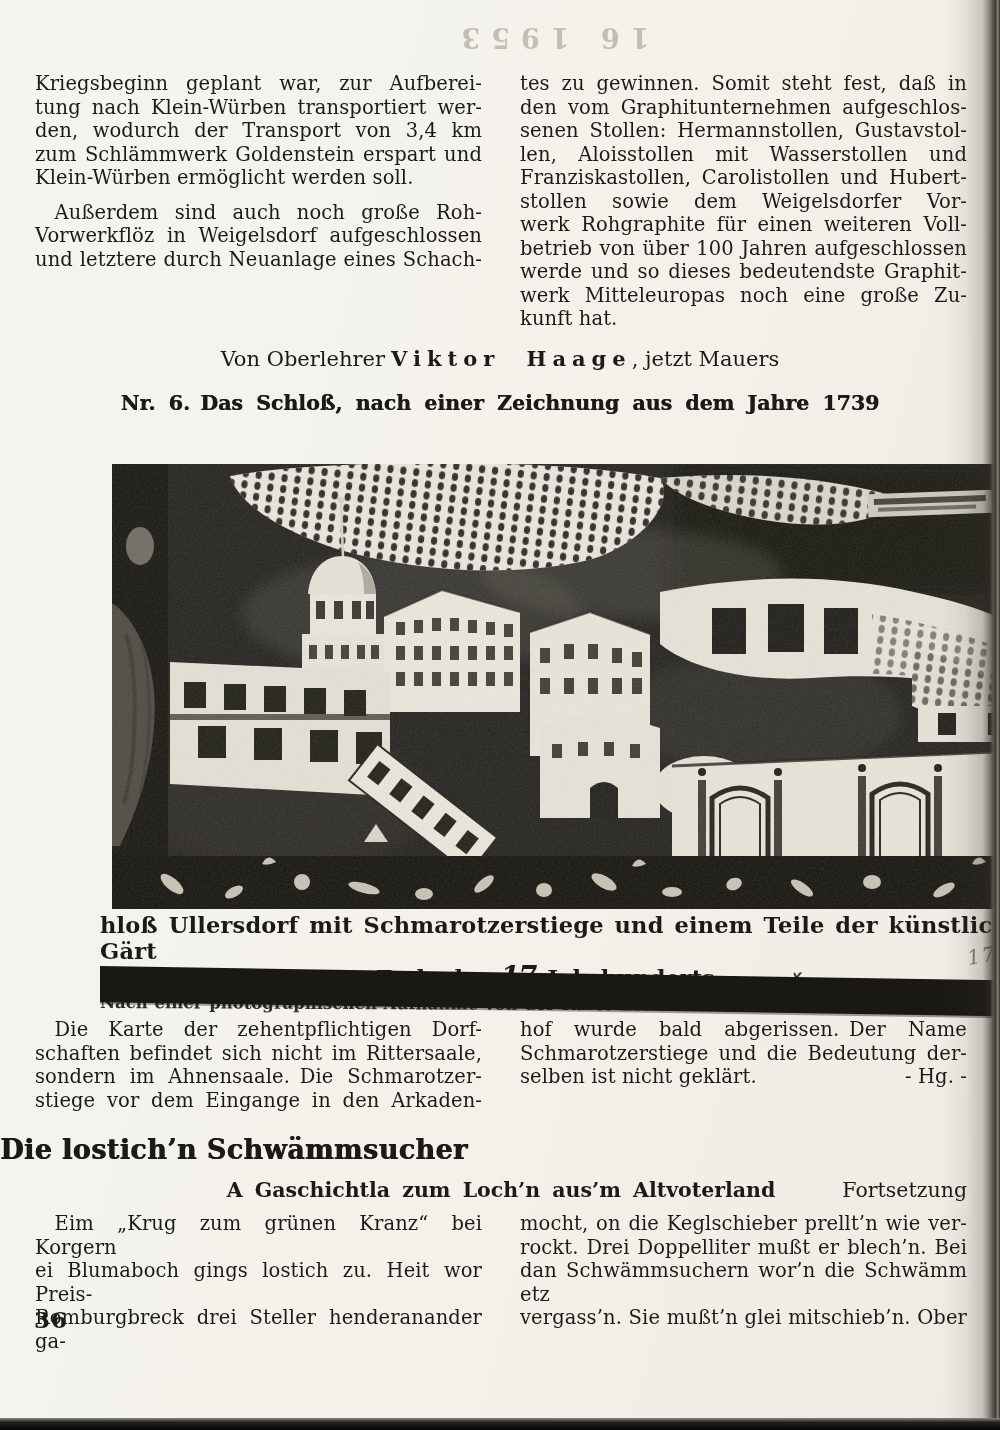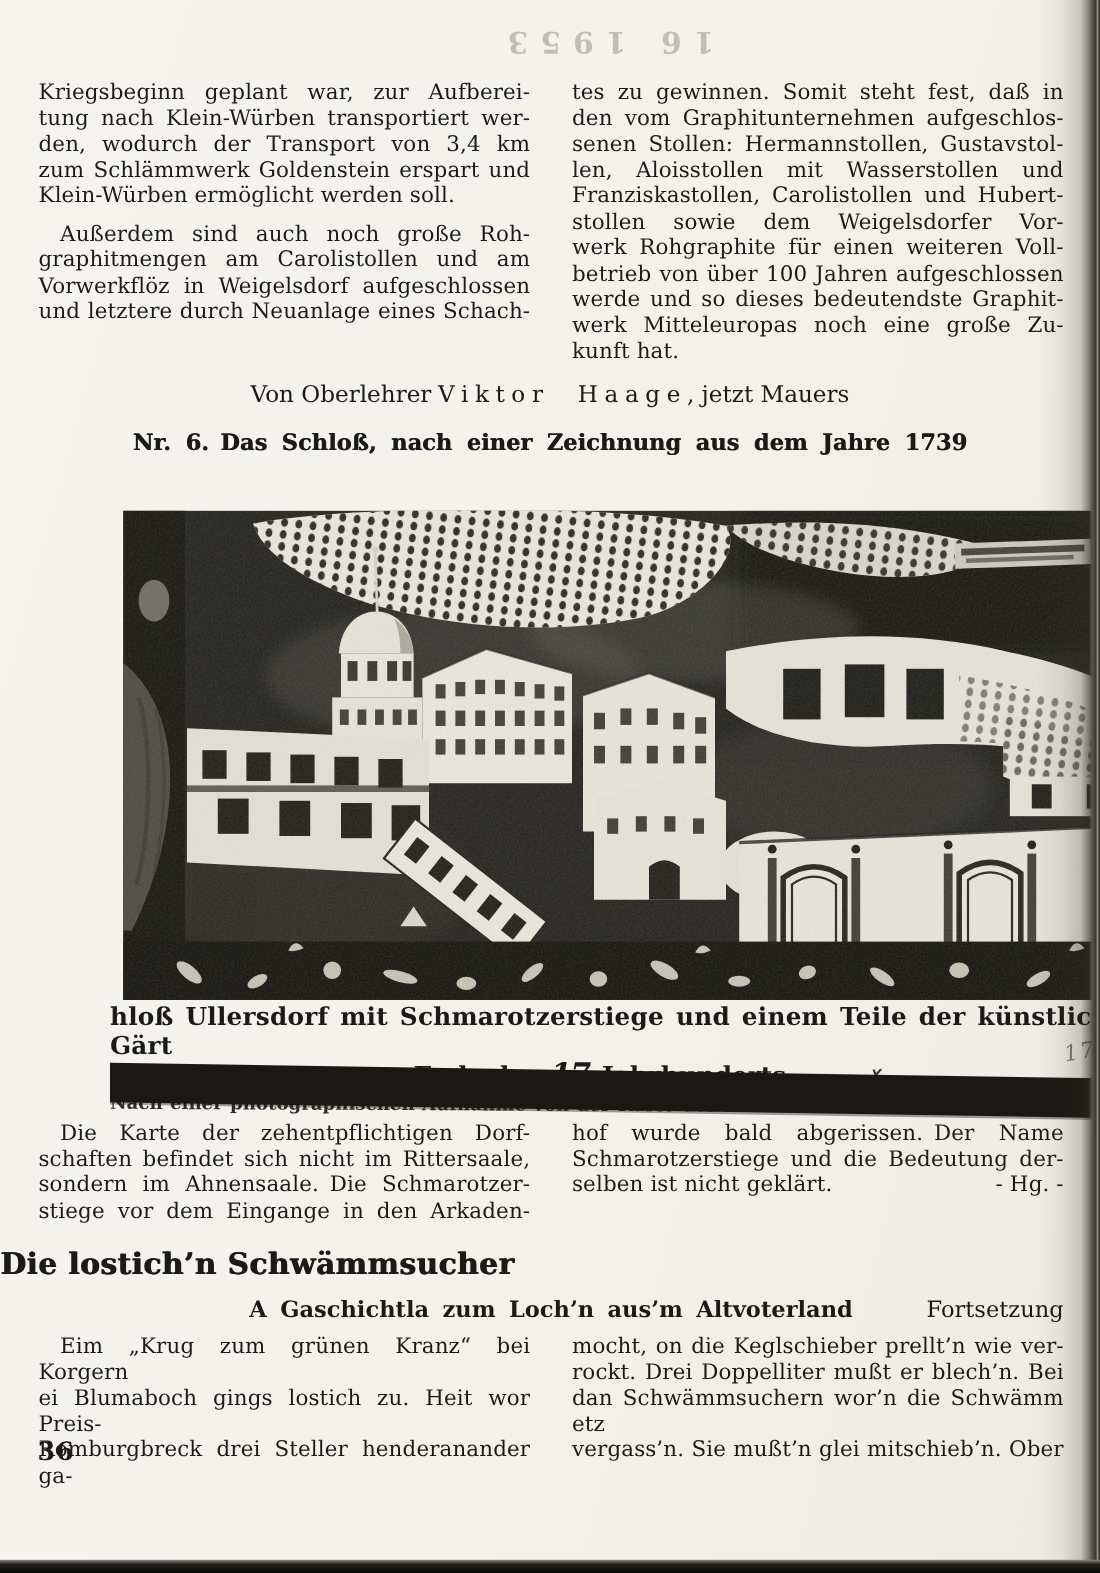--- a/index.html
+++ b/index.html
@@ -23,21 +23,21 @@
   .just{text-align:justify;text-align-last:justify;}
   .mt11{margin-top:11px;}
   .a1{top:72px;}
   .a2{top:1018px;}
   .a3{top:1212px;}
   .rowsplit{display:flex;justify-content:space-between;min-height:23.5px;}
   
   .series-head{position:absolute;top:339px;left:0;width:100%;text-align:center;}
   .title1{font-size:26px;font-weight:bold;letter-spacing:.4px;word-spacing:3px;text-shadow:.6px 0 0 currentColor;}
   .byline{font-size:21px;margin-top:7px;}
-  .byname{letter-spacing:6px;word-spacing:13px;margin-left:6px;}
+  .byname{letter-spacing:6px;word-spacing:13px;margin-left:6px;font-weight:bold;}
   .issue{font-size:20.5px;font-weight:bold;word-spacing:6px;margin-top:20px;text-shadow:.4px 0 0 currentColor;}
   .head2{position:absolute;top:1134px;left:0;width:100%;text-align:left;}
   .title2{font-size:27px;font-weight:bold;letter-spacing:.4px;text-shadow:.8px 0 0 currentColor;}
   .subrow{position:absolute;top:1178px;left:35px;width:932px;}
   .subtitle{display:block;text-align:center;font-size:20.5px;font-weight:bold;word-spacing:5px;}
   .fortsetzung{position:absolute;right:0;top:0;font-size:20.5px;font-weight:normal;}
   .page-num{position:absolute;left:34px;top:1306px;font-size:23px;font-weight:bold;letter-spacing:1px;}
   
   .plate{position:absolute;left:60px;top:448px;width:940px;height:556px;overflow:hidden;}
   .photo{position:absolute;left:12px;top:0;width:928px;height:445px;}
@@ -67,21 +67,20 @@
     <div class="col">
       <div>
           <div class="tl just">Kriegsbeginn geplant war, zur Aufberei-</div>
           <div class="tl just">tung nach Klein-Würben transportiert wer-</div>
           <div class="tl just">den, wodurch der Transport von 3,4 km</div>
           <div class="tl just">zum Schlämmwerk Goldenstein erspart und</div>
           <div class="tl">Klein-Würben ermöglicht werden soll.</div>
         </div>
       <div class="mt11">
           <div class="tl just"> Außerdem sind auch noch große Roh-</div>
-          <div class="tl just">graphitmengen am Carolistollen und am</div>
           <div class="tl just">Vorwerkflöz in Weigelsdorf aufgeschlossen</div>
           <div class="tl just">und letztere durch Neuanlage eines Schach-</div>
         </div>
     </div>
     <div class="col">
       <div>
           <div class="tl just">tes zu gewinnen. Somit steht fest, daß in</div>
           <div class="tl just">den vom Graphitunternehmen aufgeschlos-</div>
           <div class="tl just">senen Stollen: Hermannstollen, Gustavstol-</div>
           <div class="tl just">len, Aloisstollen mit Wasserstollen und</div>

